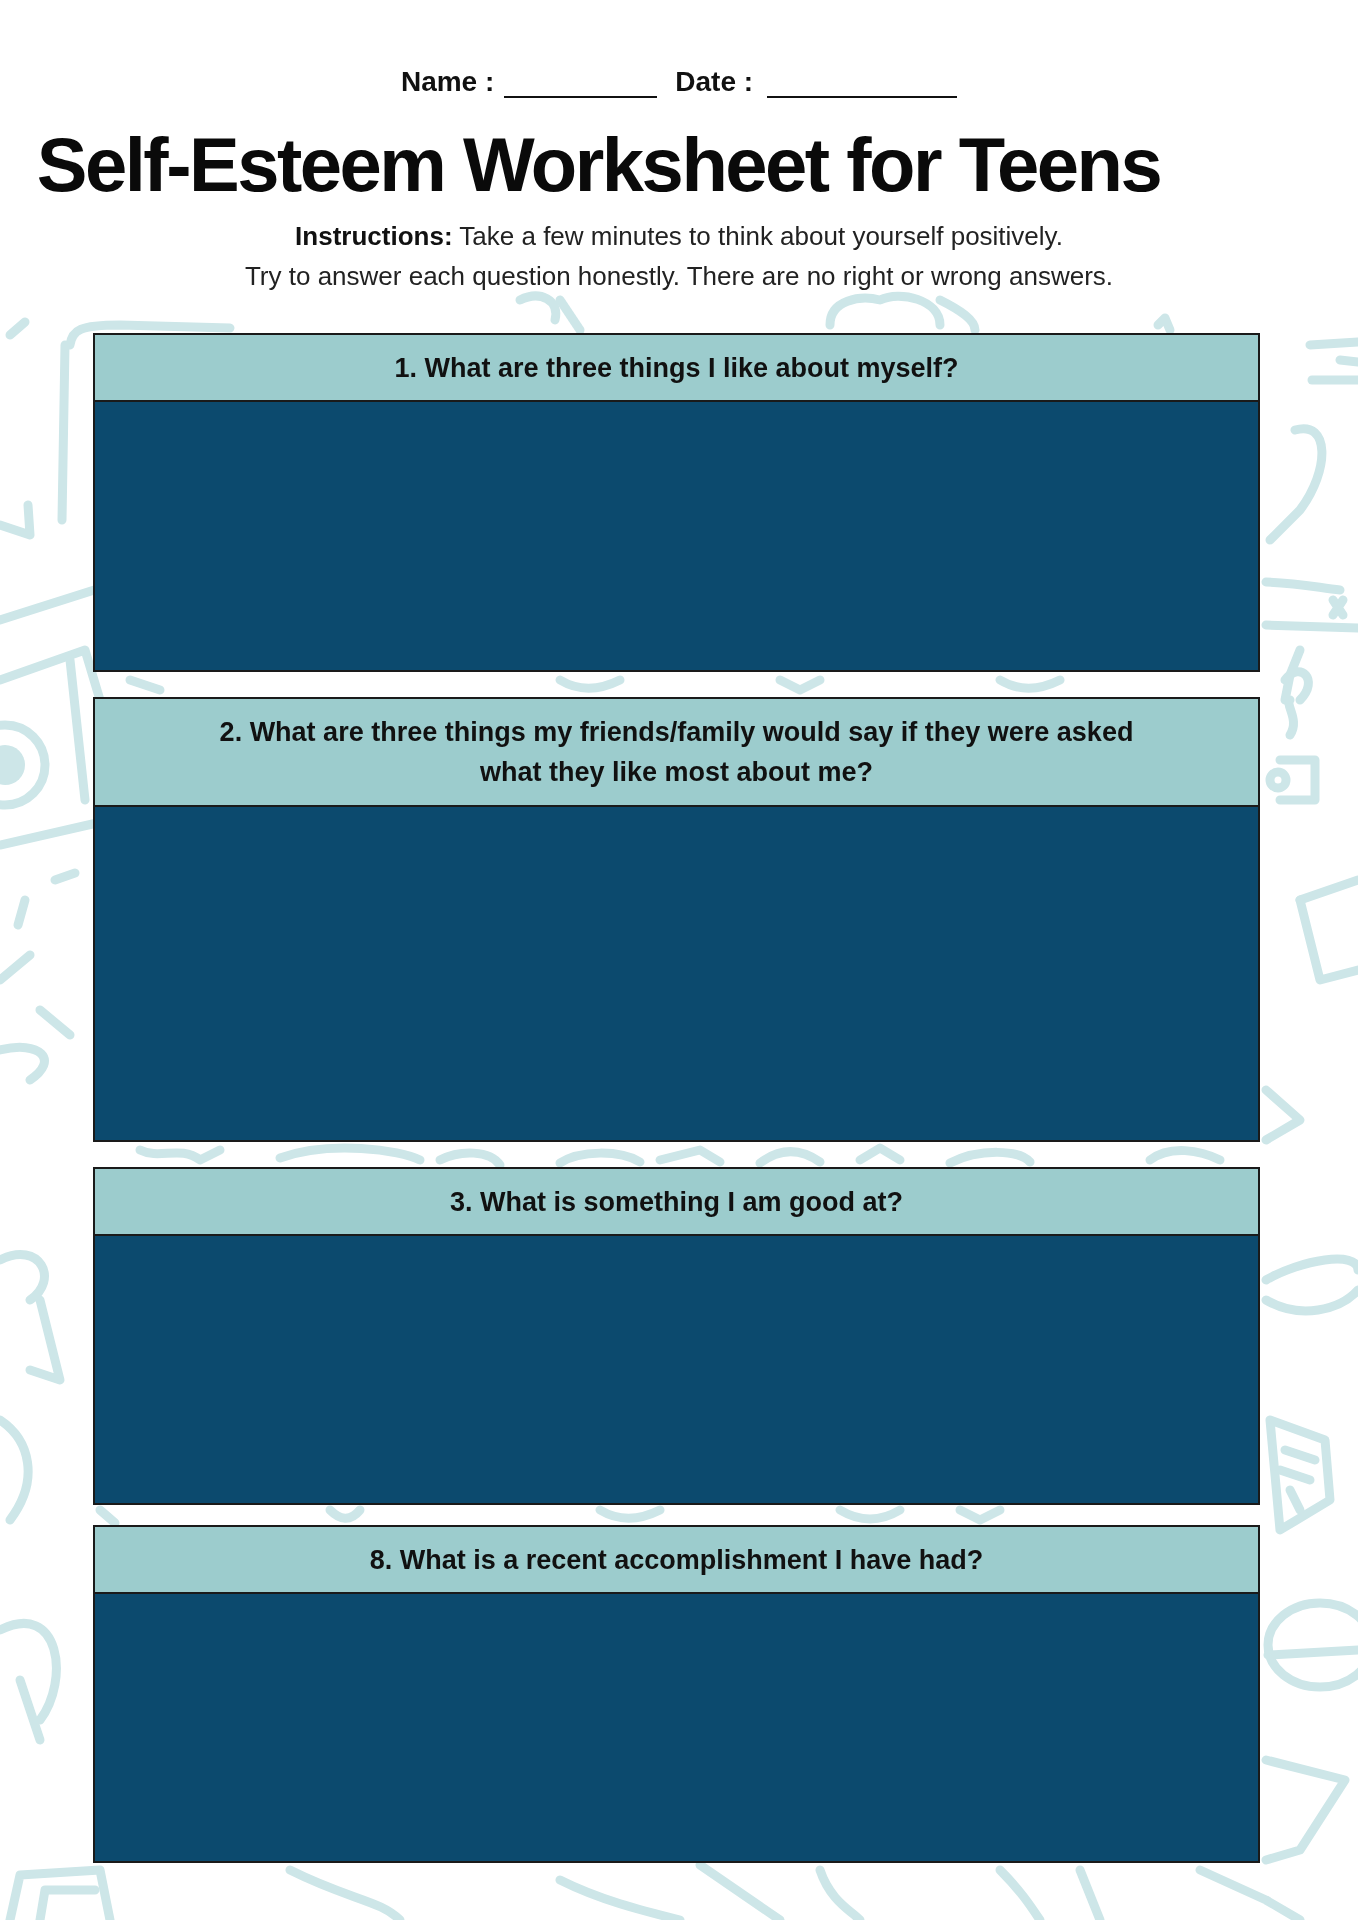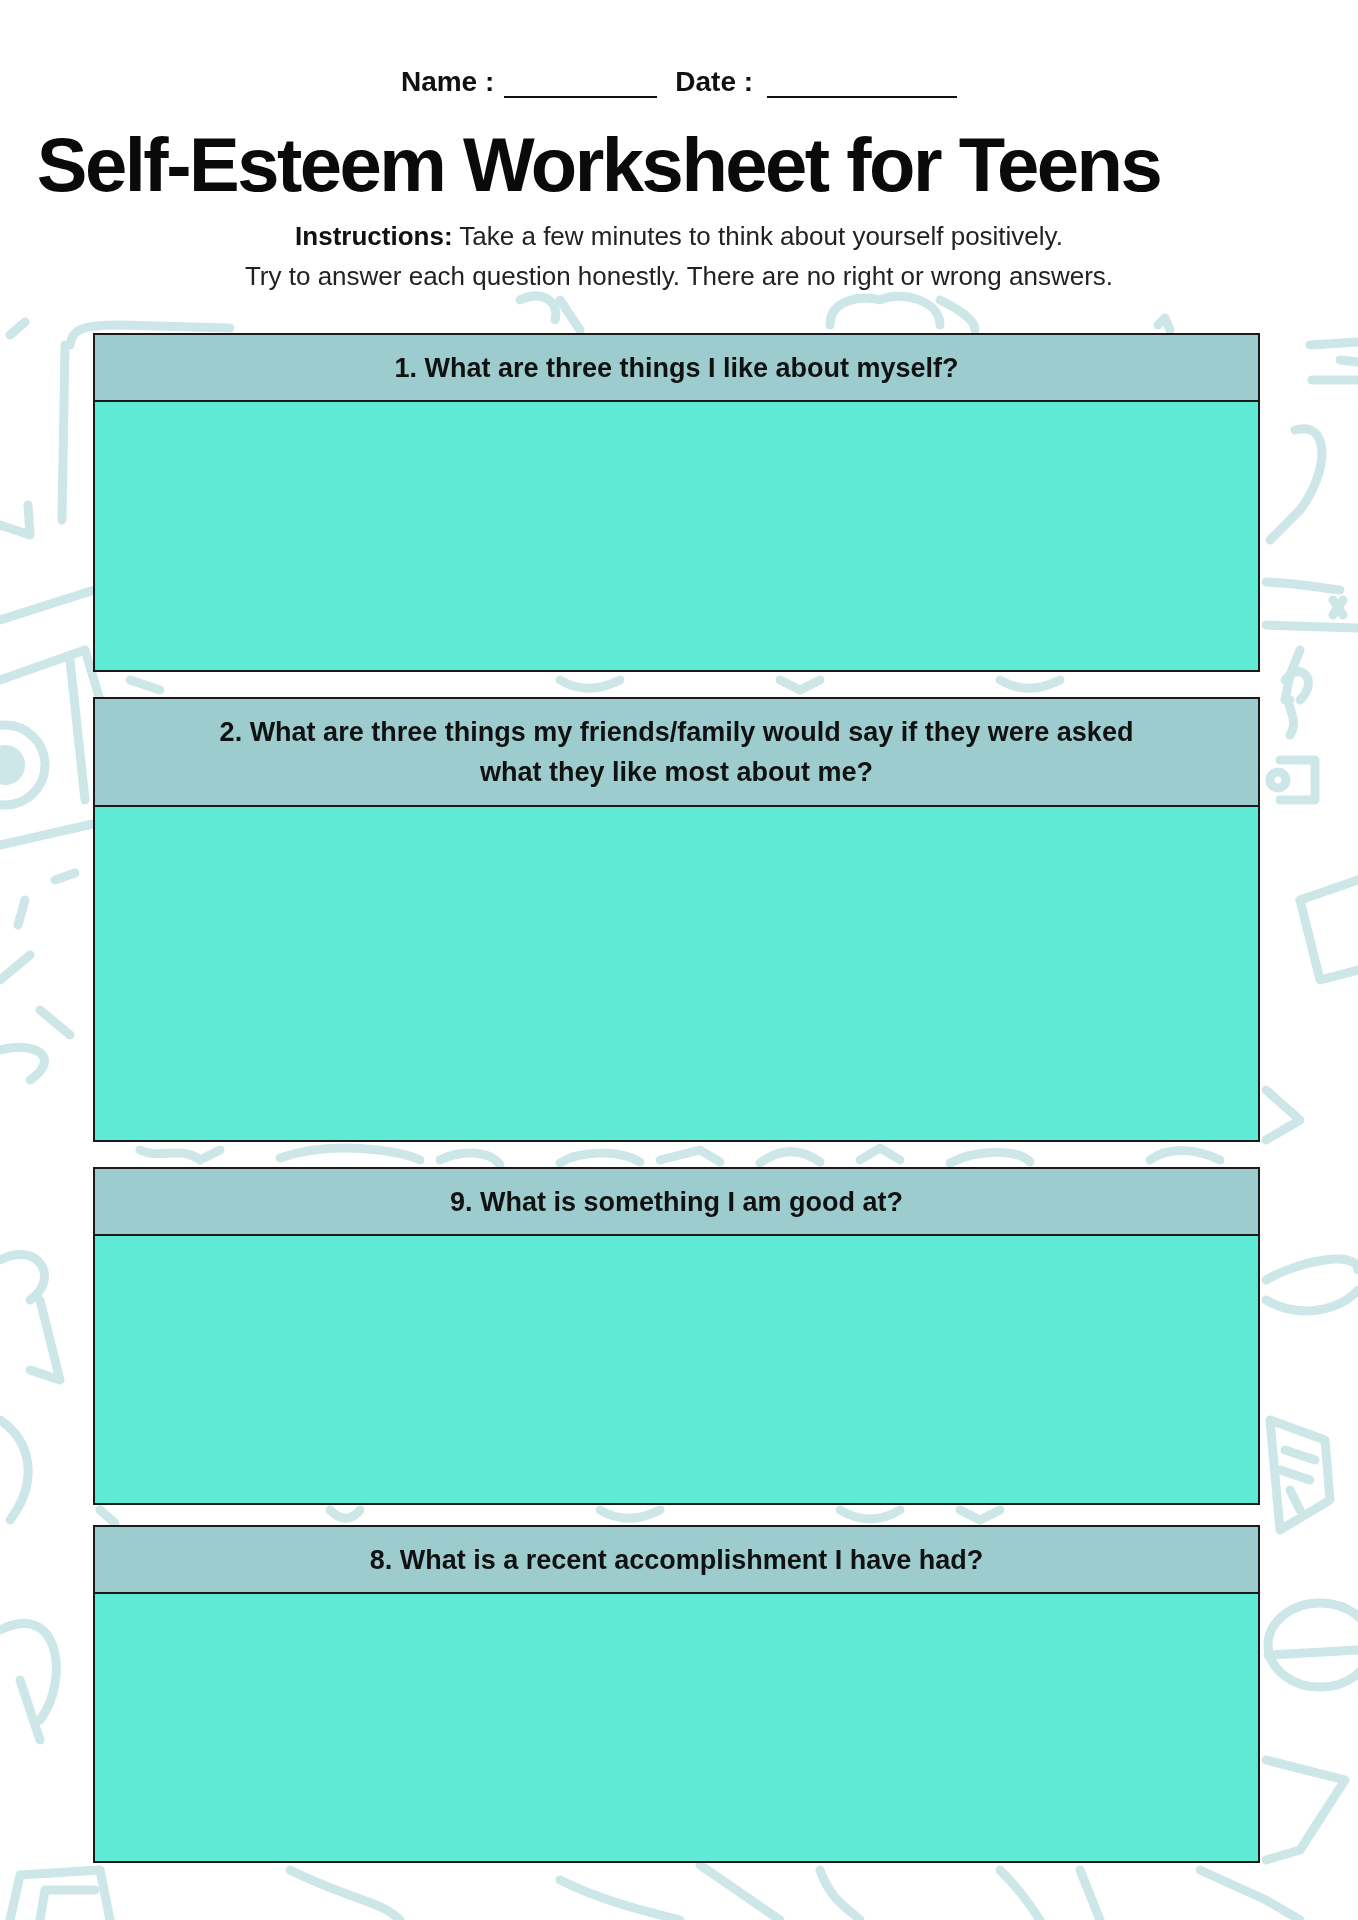--- a/index.html
+++ b/index.html
@@ -29,21 +29,21 @@
       letter-spacing: -2.5px; color: #0a0a0a; line-height: 90px;
     }
     .instructions {
       position: absolute; top: 216px; left: 0; width: 1358px; text-align: center; z-index: 2;
       font-size: 26px; line-height: 40px; color: #222;
     }
     .instructions b { font-weight: bold; color: #111; }
 
     .qbox {
       position: absolute; left: 93px; width: 1167px; z-index: 2;
-      border: 2px solid #1a1a1a; background: #5eead4; box-sizing: border-box;
+      border: 2px solid #1a1a1a; background: #0c4a6e; box-sizing: border-box;
     }
     .qhead {
       background: #9ccccd; border-bottom: 2px solid #1a1a1a;
       display: flex; align-items: center; justify-content: center; text-align: center;
       font-weight: bold; font-size: 27px; line-height: 40px; color: #111;
       box-sizing: border-box; padding: 0 40px;
     }
     .qbody { width: 100%; }
   </style>
 </head>
@@ -157,21 +157,21 @@
 <div class="qbox" style="top:697px; height:445px;">
   <div class="qhead" style="height:108px; flex-direction:column;">
     <span>2. What are three things my friends/family would say if they were asked</span>
     <span>what they like most about me?</span>
   </div>
   <div class="qbody" style="height:333px;"></div>
 </div>
 
 <div class="qbox" style="top:1167px; height:338px;">
   <div class="qhead" style="height:67px;">
-    <span>9. What is something I am good at?</span>
+    <span>3. What is something I am good at?</span>
   </div>
   <div class="qbody" style="height:267px;"></div>
 </div>
 
 <div class="qbox" style="top:1525px; height:338px;">
   <div class="qhead" style="height:67px;">
     <span>8. What is a recent accomplishment I have had?</span>
   </div>
   <div class="qbody" style="height:267px;"></div>
 </div>

